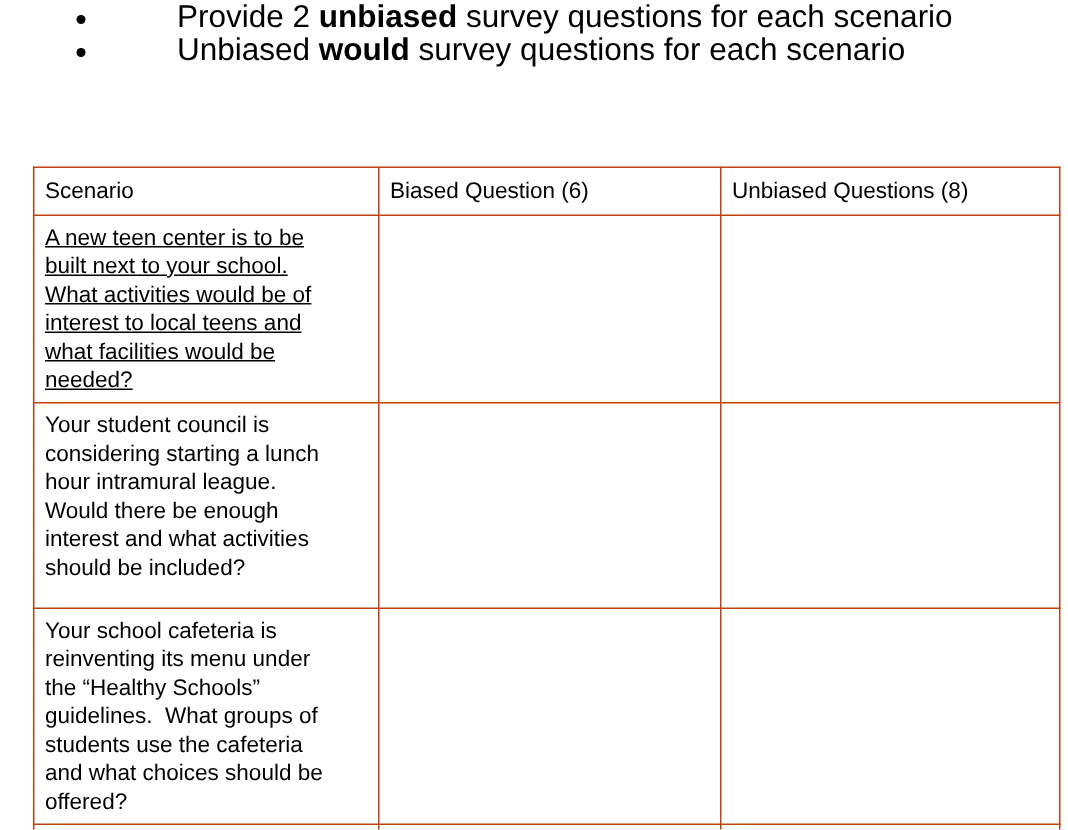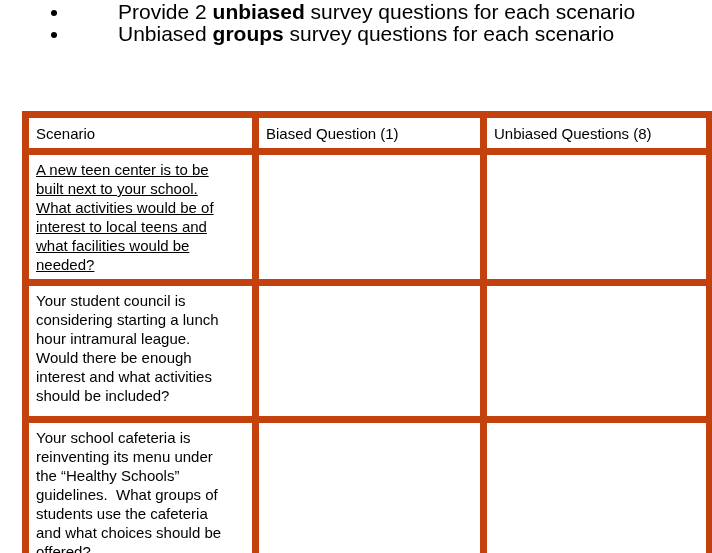--- a/index.html
+++ b/index.html
@@ -34,21 +34,21 @@
 
   
   table.worksheet {
     position:absolute;
     left:22px; top:111px;
     width:684px;
     border-collapse:collapse;
     table-layout:fixed;
   }
   .worksheet th, .worksheet td {
-    border:7px solid #c2410c;
+    border:1px solid #c2410c;
     vertical-align:top;
     text-align:left;
     padding:5px 7px;
     font-size:15px;
     line-height:19px;
     font-weight:normal;
     overflow:hidden;
   }
   .worksheet th { padding-top:6px; }
   tr.header-row  { height:32px; }
@@ -59,34 +59,34 @@
   .scenario-text { white-space:pre-wrap; }
 </style>
 </head>
 <body>
 
 <div class="bullet-list">
   <div class="bullet-item">
     <span class="bullet-dot"></span><span>Provide 2 </span><span class="bold-seg">unbiased</span><span> survey questions for each scenario</span>
   </div>
   <div class="bullet-item">
-    <span class="bullet-dot"></span><span>Unbiased </span><span class="bold-seg">groups</span><span> survey questions for each scenario</span>
+    <span class="bullet-dot"></span><span>Unbiased </span><span class="bold-seg">would</span><span> survey questions for each scenario</span>
   </div>
 </div>
 
 <table class="worksheet">
   <colgroup>
     <col style="width:230px">
     <col style="width:228px">
     <col style="width:226px">
   </colgroup>
   <tbody>
     <tr class="header-row">
       <th>Scenario</th>
-      <th>Biased Question (1)</th>
+      <th>Biased Question (6)</th>
       <th>Unbiased Questions (8)</th>
     </tr>
     <tr class="data-row-1">
       <td class="scenario-text">A new teen center is to be
 built next to your school.
 What activities would be of
 interest to local teens and
 what facilities would be
 needed?</td>
       <td></td>

